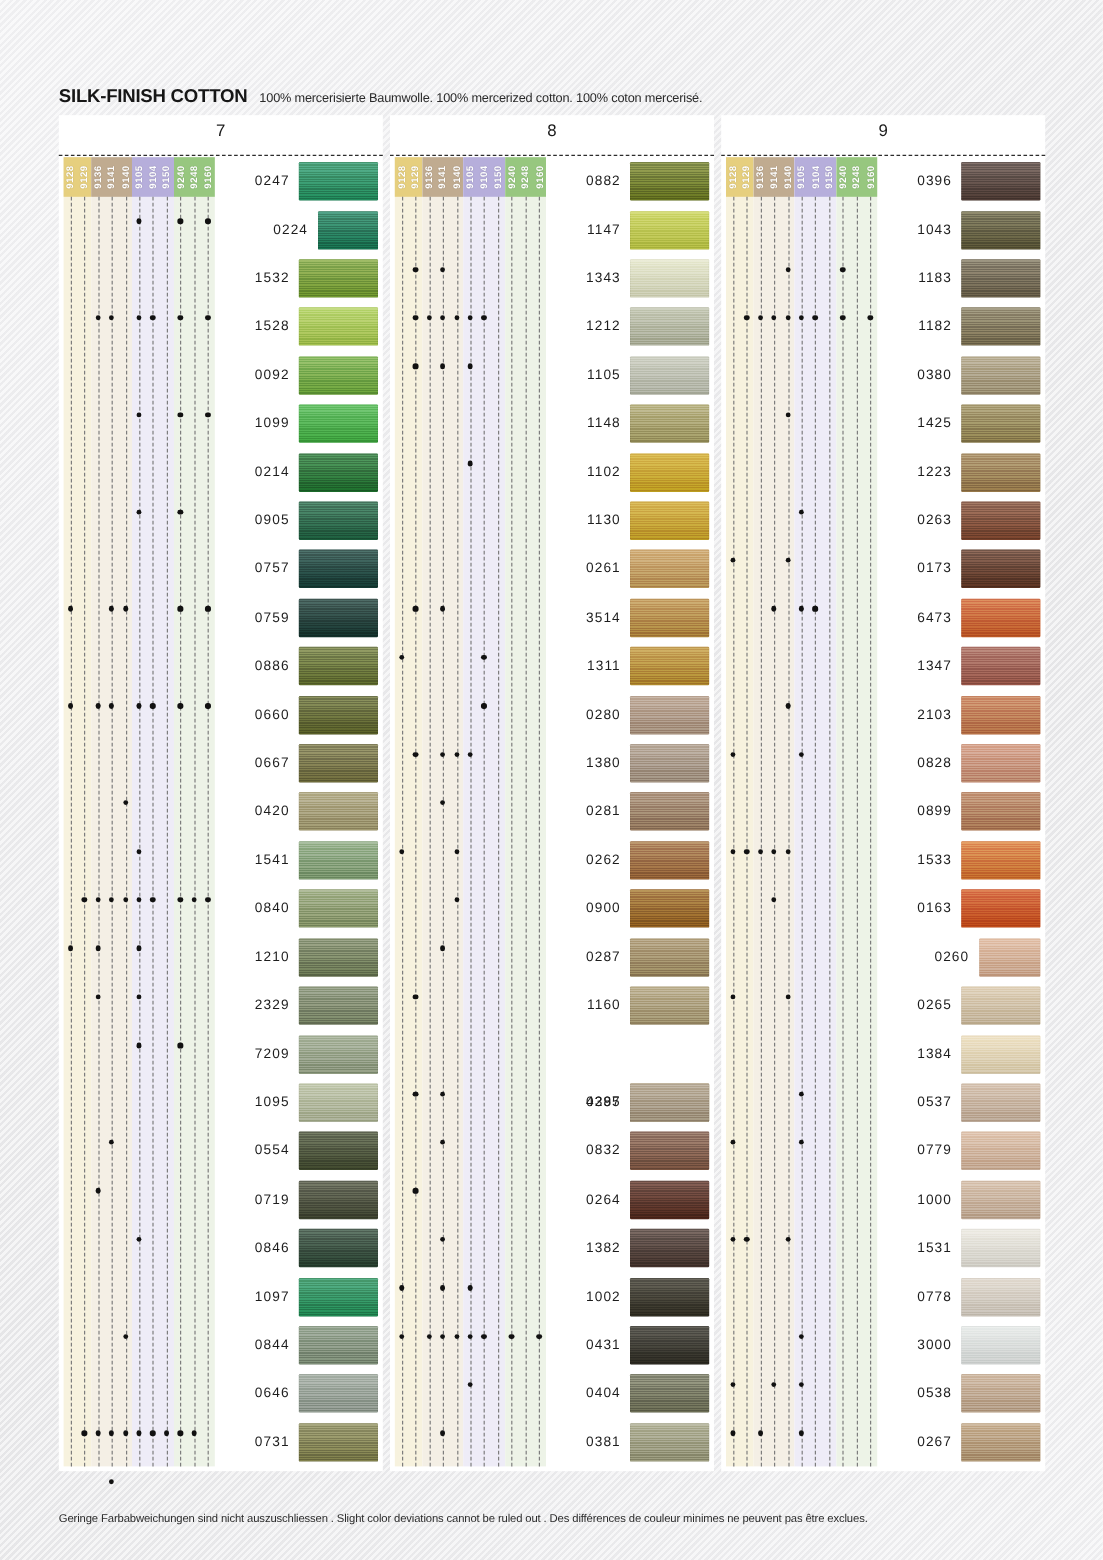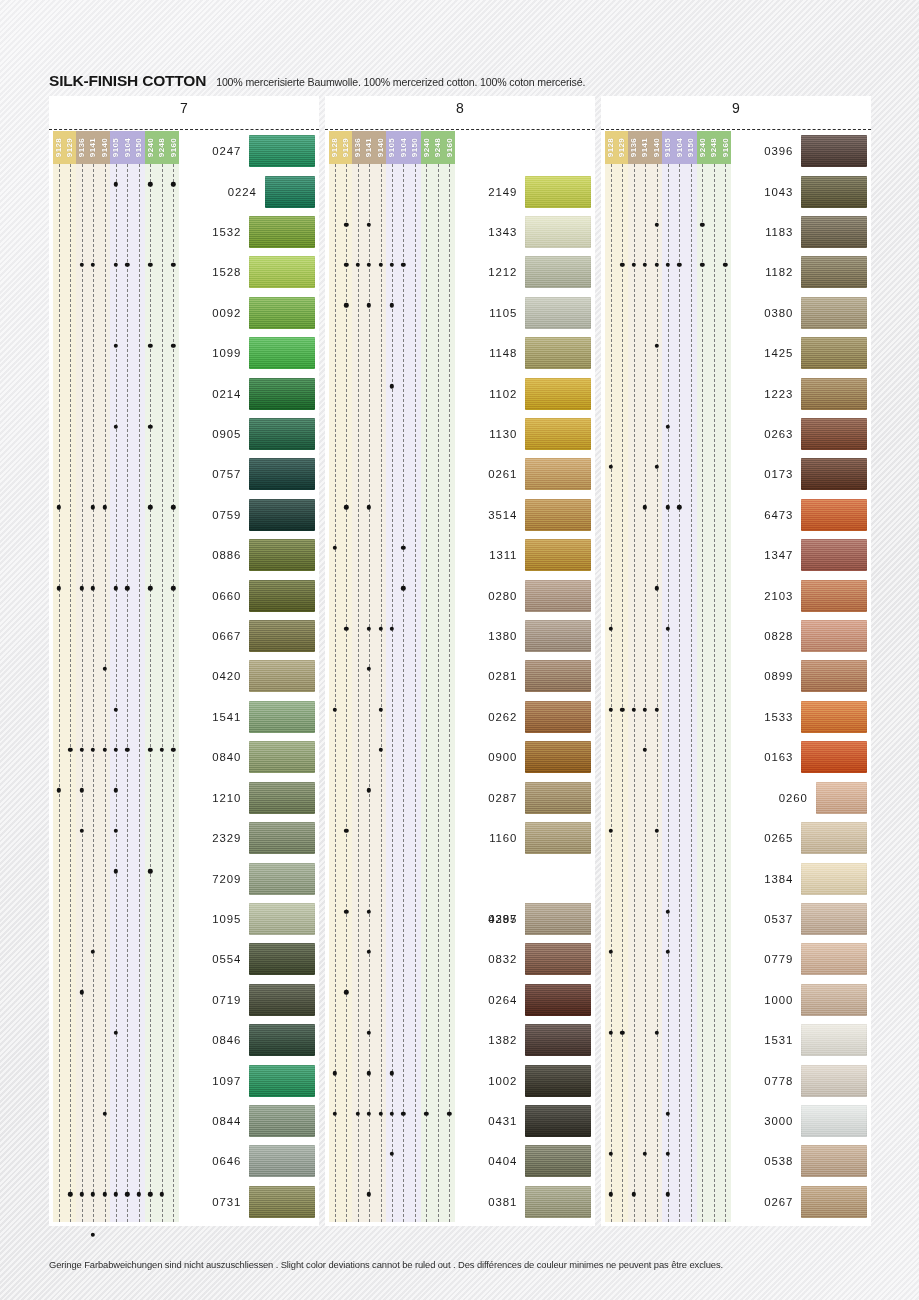--- a/index.html
+++ b/index.html
@@ -405,22 +405,26 @@
           <div class="dot" style="left: 40.0909px; top: 982.574px;"></div>
           <div class="dot" style="left: 51.5455px; top: 982.574px;"></div>
           <div class="dot" style="left: 63px; top: 982.574px;"></div>
           <div class="dot" style="left: 74.4545px; top: 982.574px;"></div>
           <div class="dot" style="left: 97.3636px; top: 982.574px;"></div>
           <div class="dot" style="left: 120.273px; top: 982.574px;"></div>
           <div class="dot" style="left: 63px; top: 1022.98px;"></div>
           <div class="dot" style="left: 40.0909px; top: 1063.39px;"></div>
         </div>
         <div class="rows">
+          <div class="row" style="top: 0px; height: 40.4074px;">
+            <div class="num">0882</div>
+            <div class="sw" style="background: rgb(102, 116, 30);"></div>
+          </div>
           <div class="row" style="top: 40.4074px; height: 40.4074px;">
-            <div class="num">2149</div>
+            <div class="num">1147</div>
             <div class="sw" style="background: rgb(195, 206, 69);"></div>
           </div>
           <div class="row" style="top: 80.8148px; height: 40.4074px;">
             <div class="num">1343</div>
             <div class="sw" style="background: rgb(226, 228, 196);"></div>
           </div>
           <div class="row" style="top: 121.222px; height: 40.4074px;">
             <div class="num">1212</div>
             <div class="sw" style="background: rgb(183, 187, 162);"></div>
           </div>

